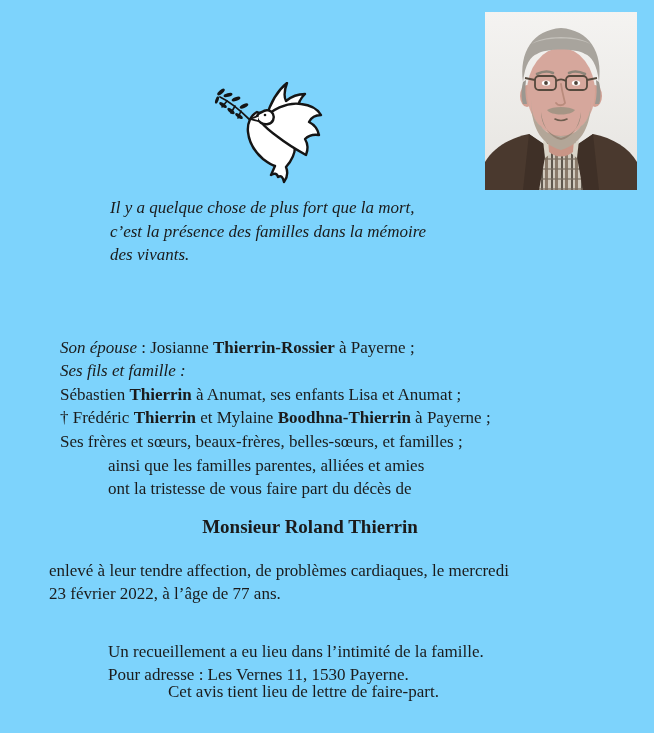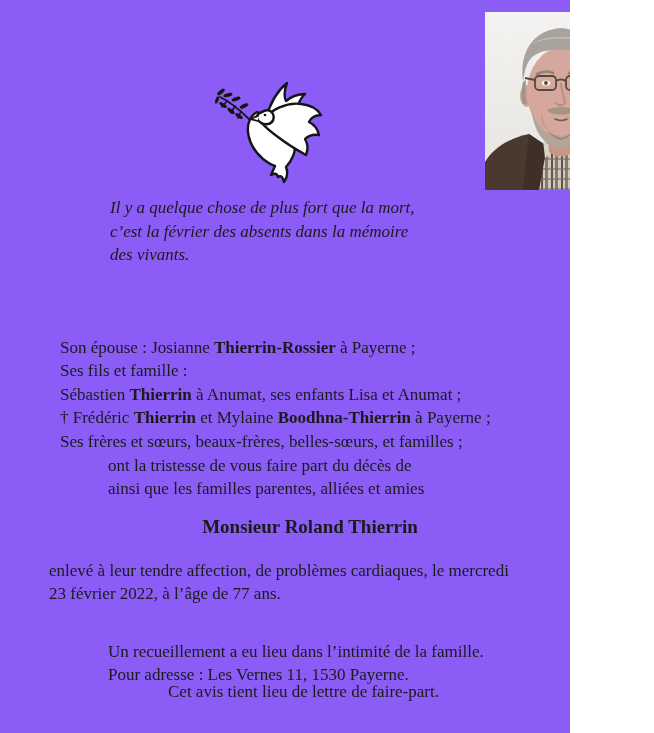--- a/index.html
+++ b/index.html
@@ -1,19 +1,19 @@
 <!DOCTYPE html>
 <html><head>
 <meta charset="utf-8">
 <style>
   html,body{margin:0;padding:0;background:#ffffff;}
   .page{
     position:relative;
-    width:570px;height:733px;
-    background:#8b5cf6;
+    width:654px;height:733px;
+    background:#7dd3fc;
     font-family:"Liberation Serif", serif;
     color:#1b1b1b;
     overflow:hidden;
   }
   .abs{position:absolute;}
   .quote{
     left:110px;top:196px;width:370px;
     font-style:italic;
     font-size:17px;line-height:23.5px;
   }
@@ -36,21 +36,21 @@
   }
   .gathering{
     left:108px;top:640px;width:440px;
     font-size:17px;line-height:23.4px;
   }
   .notice{
     left:168px;top:680px;width:360px;
     font-size:17px;line-height:23.4px;
   }
   .run-b{font-weight:700;margin-top:12px;}
-  .run-i{margin-top:28px;}
+  .run-i{font-style:italic;margin-top:28px;}
   .dove-wrap{left:211px;top:82px;width:130px;height:108px;}
   .photo-wrap{left:485px;top:12px;width:152px;height:178px;}
   svg{display:block;}
 </style>
 </head>
 <body>
 
 <div class="page">
 
   <div class="abs dove-wrap">
@@ -148,35 +148,35 @@
       <path d="M56,100 C58,116 66,126 76,128 C86,126 94,116 96,100 C96,112 90,122 76,126 C62,122 56,112 56,100 Z" fill="#9a897a"></path>
 
       <path d="M62,98 C68,94 84,94 90,98 C86,104 66,104 62,98 Z" fill="#a59585"></path>
 
       <path d="M70,107 C74,109 78,109 82,107" stroke="#6e5d4f" stroke-width="1.6" fill="none" stroke-linecap="round"></path>
     </svg>
   </div>
 
   <div class="abs quote">
       <div>Il y a quelque chose de plus fort que la mort,</div>
-      <div>c’est la février des absents dans la mémoire</div>
+      <div>c’est la présence des familles dans la mémoire</div>
       <div>des vivants.</div>
     </div>
 
   <div class="abs family">
       <div><span class="run-i">Son épouse</span><span> : Josianne </span><span class="run-b">Thierrin-Rossier</span><span> à Payerne ;</span></div>
       <div><span class="run-i">Ses fils et famille :</span></div>
       <div><span>Sébastien </span><span class="run-b">Thierrin</span><span> à Anumat, ses enfants Lisa et Anumat ;</span></div>
       <div><span>† Frédéric </span><span class="run-b">Thierrin</span><span> et Mylaine </span><span class="run-b">Boodhna-Thierrin</span><span> à Payerne ;</span></div>
       <div><span>Ses frères et sœurs, beaux-frères, belles-sœurs, et familles ;</span></div>
     </div>
 
   <div class="abs announcement">
+      <div>ainsi que les familles parentes, alliées et amies</div>
       <div>ont la tristesse de vous faire part du décès de</div>
-      <div>ainsi que les familles parentes, alliées et amies</div>
     </div>
 
   <div class="abs deceased-title">Monsieur Roland Thierrin</div>
 
   <div class="abs death-details">
       <div>enlevé à leur tendre affection, de problèmes cardiaques, le mercredi</div>
       <div>23 février 2022, à l’âge de 77 ans.</div>
     </div>
 
   <div class="abs gathering">

